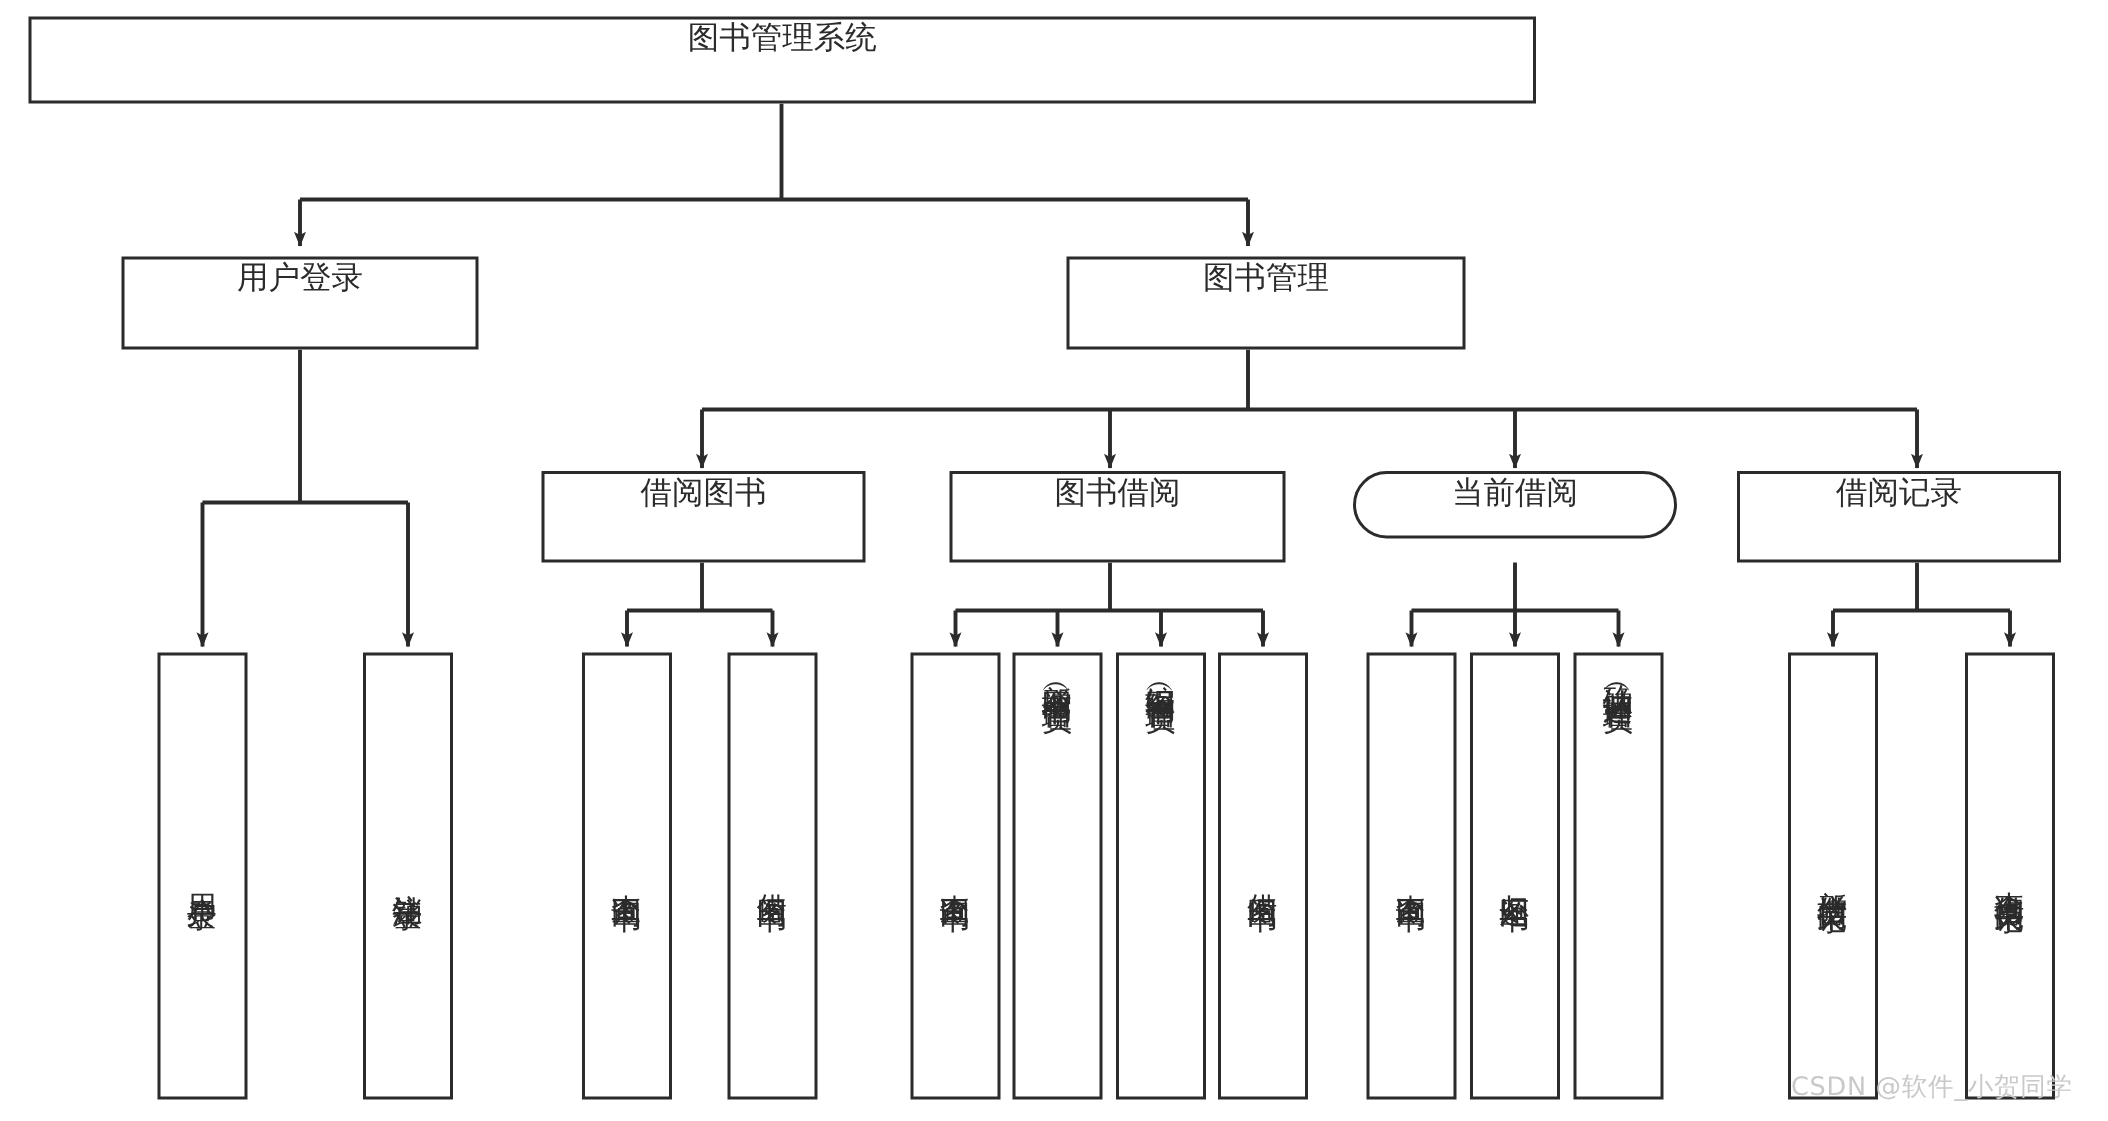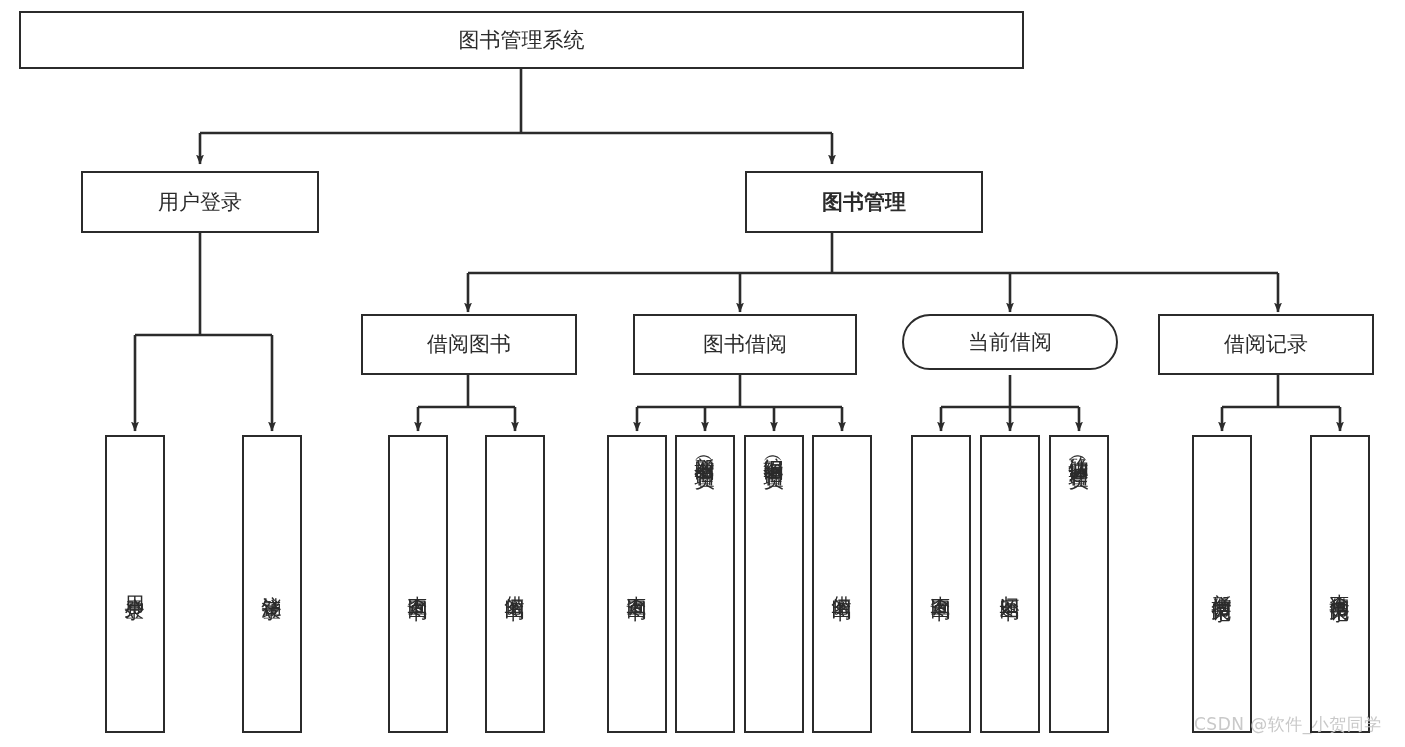--- a/index.html
+++ b/index.html
@@ -27,21 +27,21 @@
     width: 1405px;
     height: 747px;
     pointer-events: none;
   }
   .node {
     position: absolute;
     box-sizing: border-box;
     background: #ffffff;
     border: 2px solid #2b2b2b;
     display: flex;
-    align-items: center;
+    align-items: flex-start;
     justify-content: center;
     z-index: 2;
   }
   .node-label {
     color: #2b2b2b;
     line-height: 1.18;
     text-align: center;
     white-space: nowrap;
   }
   
@@ -135,33 +135,33 @@
   </svg>
 
   <div class="node root horiz" style="left:19px; top:11px; width:1005px; height:58px;">
     <span class="node-label">图书管理系统</span>
   </div>
 
   <div class="node horiz" style="left:81px; top:171px; width:238px; height:62px;">
     <span class="node-label">用户登录</span>
   </div>
 
-  <div class="node horiz" style="left:745px; top:171px; width:238px; height:62px;font-weight:bold;">
+  <div class="node horiz" style="left:711px; top:171px; width:266px; height:62px;">
     <span class="node-label">图书管理</span>
   </div>
 
   <div class="node horiz" style="left:361px; top:314px; width:216px; height:61px;">
     <span class="node-label">借阅图书</span>
   </div>
 
   <div class="node horiz" style="left:633px; top:314px; width:224px; height:61px;">
     <span class="node-label">图书借阅</span>
   </div>
 
-  <div class="node horiz" style="left:902px; top:314px; width:216px; height:56px;border-radius:29px;">
+  <div class="node horiz" style="left:902px; top:314px; width:216px; height:45px;border-radius:29px;">
     <span class="node-label">当前借阅</span>
   </div>
 
   <div class="node horiz" style="left:1158px; top:314px; width:216px; height:61px;">
     <span class="node-label">借阅记录</span>
   </div>
 
   <div class="node vert centered" style="left:105px; top:435px; width:60px; height:298px;">
     <span class="node-label">用户登录</span>
   </div>

